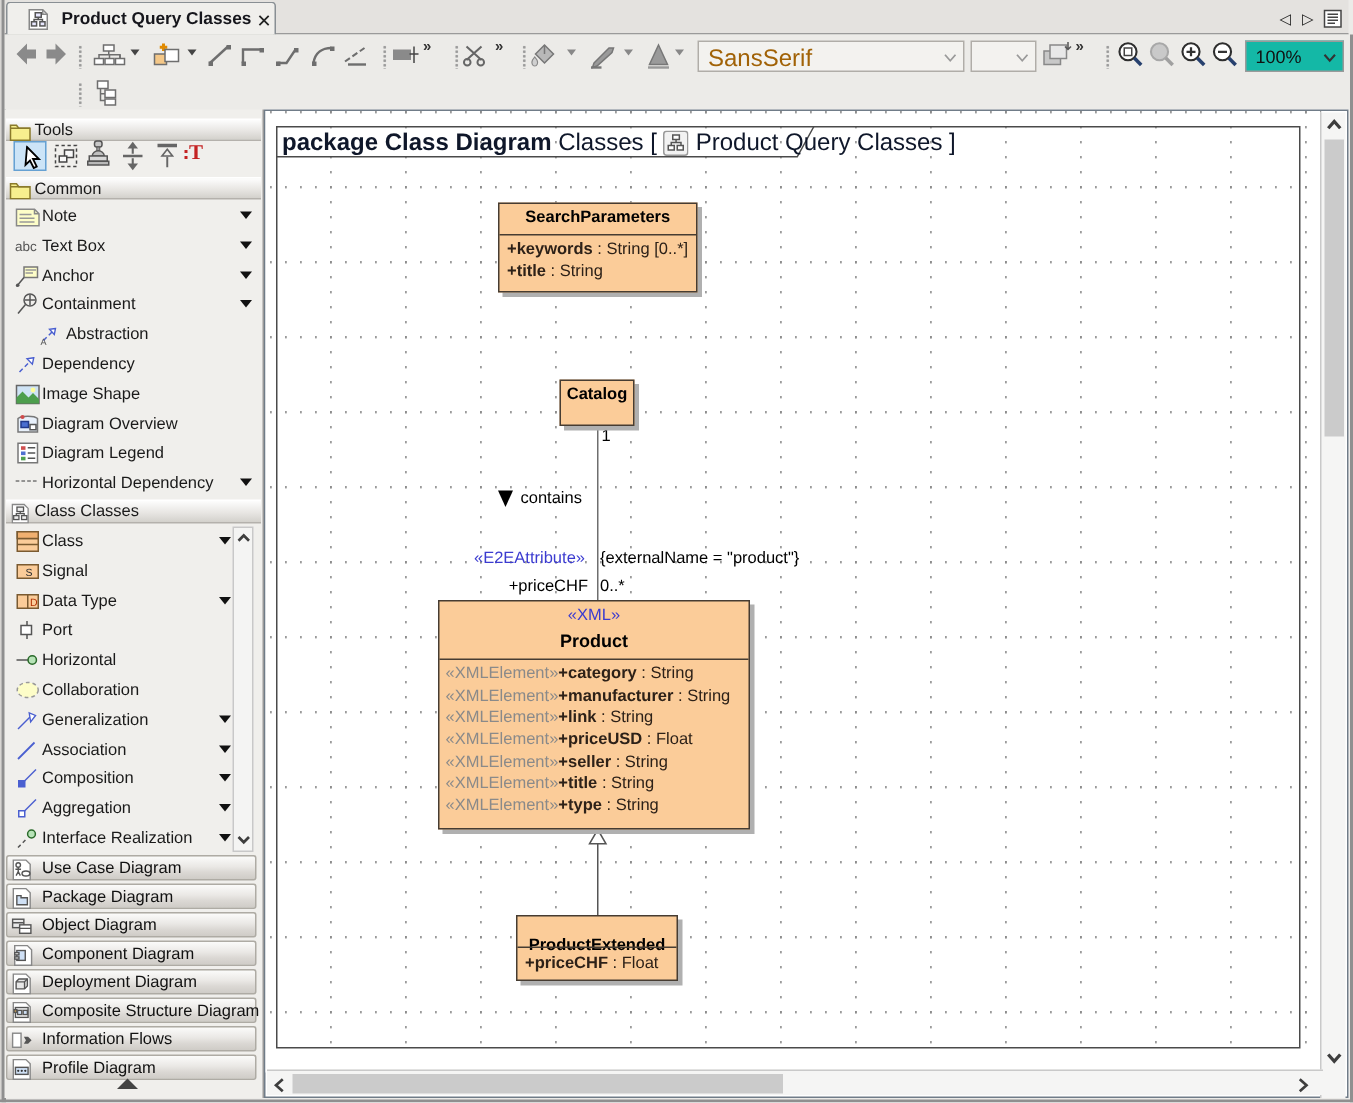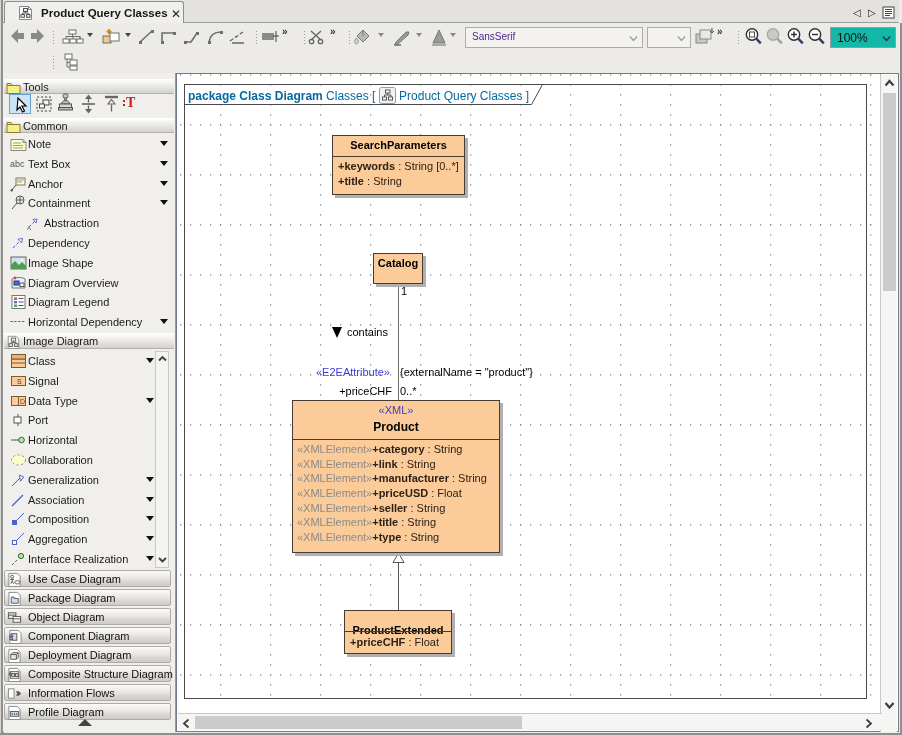--- a/index.html
+++ b/index.html
@@ -154,21 +154,21 @@
       <path d="M2 17h14" stroke="#999" stroke-width="1.6"></path>
     </svg>
   <div class="abs" style="left:450px;top:33px;width:0;height:0;border-left:3.5px solid transparent;border-right:3.5px solid transparent;border-top:4px solid #888;"></div>
   <svg class="abs" style="left:62px;top:53px;" width="20" height="18" viewBox="0 0 20 18">
       <rect x="3" y="1" width="7" height="5" fill="#fff" stroke="#6e6e6e"></rect>
       <rect x="8" y="7" width="7" height="5" fill="#fff" stroke="#6e6e6e"></rect>
       <rect x="8" y="13" width="7" height="4" fill="#fff" stroke="#6e6e6e"></rect>
       <path d="M5 6v8h3M5 9.5h3" fill="none" stroke="#6e6e6e"></path>
     </svg>
   <div class="abs" style="left:465px;top:27px;width:178px;height:21px;border:1px solid #b0ada8;background:#f3f2ef;">
-      <span style="position:absolute;left:6px;top:3px;font-size:10px;color:#4c1d95;">SansSerif</span>
+      <span style="position:absolute;left:6px;top:3px;font-size:16px;color:#a16207;">SansSerif</span>
       <svg style="position:absolute;right:4px;top:7px;" width="9" height="7" viewBox="0 0 9 7">
         <path d="M1 1.5l3.5 4L8 1.5" fill="none" stroke="#9a9a9a" stroke-width="1.2"></path>
       </svg>
     </div>
   <div class="abs" style="left:647px;top:27px;width:44px;height:21px;border:1px solid #b0ada8;background:#f3f2ef;">
       <svg style="position:absolute;right:4px;top:7px;" width="9" height="7" viewBox="0 0 9 7">
         <path d="M1 1.5l3.5 4L8 1.5" fill="none" stroke="#9a9a9a" stroke-width="1.2"></path>
       </svg>
     </div>
   <svg class="abs" style="left:694px;top:27px;" width="22" height="20" viewBox="0 0 22 20">
@@ -341,21 +341,21 @@
   </div>
 
   <div class="abs shead" style="top:333px;height:16px;">
     <svg style="position:absolute;left:2px;top:1px;" width="15" height="14" viewBox="0 0 16 16">
         <path d="M2 1.5h9l3 3v11H2z" fill="#fff" stroke="#888"></path>
         <rect x="5.5" y="3.5" width="5" height="3.4" fill="#eee" stroke="#555"></rect>
         <rect x="3" y="10" width="4" height="3" fill="#eee" stroke="#555"></rect>
         <rect x="9" y="10" width="4" height="3" fill="#eee" stroke="#555"></rect>
         <path d="M8 7v1.5M5 10V8.5h6V10" fill="none" stroke="#555"></path>
       </svg>
-    <span>Image Diagram</span>
+    <span>Class Classes</span>
   </div>
   <div id="classitems">
   <div class="abs pitem" style="top:351.0px;">
         <svg class="pico" viewBox="0 0 17 16">
           <rect x="1.5" y="1.5" width="14" height="13" fill="#fbcc99" stroke="#7a5a30"></rect>
           <path d="M1.5 6h14M1.5 10h14" stroke="#7a5a30"></path>
           <rect x="1.5" y="1.5" width="14" height="4.5" fill="#f0b070" stroke="#7a5a30"></rect>
         </svg>
         <span class="lbl">Class</span>
         <div class="dd" style="left:144px;"></div>
@@ -547,21 +547,21 @@
     <div class="abs" id="hthumb"></div>
     <svg class="abs" style="left:686px;top:4px;" width="9" height="11" viewBox="0 0 9 11">
         <path d="M2.5 1.5L7 5.5l-4.5 4" fill="none" stroke="#3e3e3e" stroke-width="1.8"></path>
       </svg>
   </div>
   <div id="diagram">
   <svg class="abs" style="left:7px;top:10px;" width="684" height="616" viewBox="0 0 684 616">
         <rect x="0.5" y="0.5" width="682" height="614" fill="none" stroke="#4a4a4a"></rect>
         <path d="M0.5 20.5h347l11-20" fill="none" stroke="#4a4a4a"></path>
       </svg>
-  <div class="abs" style="left:11px;top:13px;font-size:12px;color:#0369a1;white-space:nowrap;"><b>package Class Diagram</b> Classes [&nbsp;<svg style="vertical-align:-4px;" width="17" height="17" viewBox="0 0 17 17">
+  <div class="abs" style="left:11px;top:13px;font-size:16px;color:#0f172a;white-space:nowrap;"><b>package Class Diagram</b> Classes [&nbsp;<svg style="vertical-align:-4px;" width="17" height="17" viewBox="0 0 17 17">
           <rect x="0.5" y="0.5" width="16" height="16" rx="2" fill="#f2f2f2" stroke="#9a9a9a"></rect>
           <rect x="6.5" y="3" width="4.4" height="3" fill="#fff" stroke="#555"></rect>
           <rect x="3.5" y="10" width="4" height="3" fill="#fff" stroke="#555"></rect>
           <rect x="9.5" y="10" width="4" height="3" fill="#fff" stroke="#555"></rect>
           <path d="M8.7 6v2M5.5 10V8h6.5v2" fill="none" stroke="#555"></path>
         </svg>&nbsp;Product Query Classes ]</div>
   <svg class="abs" style="left:214px;top:210px;" width="16" height="116" viewBox="0 0 16 116">
         <path d="M7.5 0V116" stroke="#6e6e6e"></path>
       </svg>
   <svg class="abs" style="left:213px;top:478px;" width="17" height="60" viewBox="0 0 17 60">
@@ -583,22 +583,22 @@
   </div>
   <div class="abs node" style="left:196px;top:179px;width:50px;height:31px;">
     <div class="ntitle" style="position:absolute;top:3px;">Catalog</div>
   </div>
   <div class="abs node" style="left:115px;top:326px;width:208px;height:153px;">
     <div class="ntitle" style="position:absolute;top:3px;font-weight:normal;color:#3b3bd0;">«XML»</div>
     <div class="ntitle" style="position:absolute;top:19px;font-size:12px;">Product</div>
     <div style="position:absolute;top:38px;left:0;width:100%;border-top:1px solid #463c32;"></div>
     <div id="prodattrs" style="position:absolute;top:42px;left:0;width:100%;">
       <div class="nattr"><span class="stereo">«XMLElement»</span><b>+category</b> : String</div>
+      <div class="nattr"><span class="stereo">«XMLElement»</span><b>+manufacturer</b> : String</div>
       <div class="nattr"><span class="stereo">«XMLElement»</span><b>+link</b> : String</div>
-      <div class="nattr"><span class="stereo">«XMLElement»</span><b>+manufacturer</b> : String</div>
       <div class="nattr"><span class="stereo">«XMLElement»</span><b>+priceUSD</b> : Float</div>
       <div class="nattr"><span class="stereo">«XMLElement»</span><b>+seller</b> : String</div>
       <div class="nattr"><span class="stereo">«XMLElement»</span><b>+title</b> : String</div>
       <div class="nattr"><span class="stereo">«XMLElement»</span><b>+type</b> : String</div>
     </div>
   </div>
   <div class="abs node" style="left:167px;top:536px;width:108px;height:44px;">
     <div class="ntitle" style="position:absolute;top:3px;margin-top:10px;">ProductExtended</div>
     <div style="position:absolute;top:20px;left:0;width:100%;border-top:1px solid #463c32;"></div>
     <div class="nattr" style="position:absolute;left:5px;top:25px;"><b>+priceCHF</b> : Float</div>

